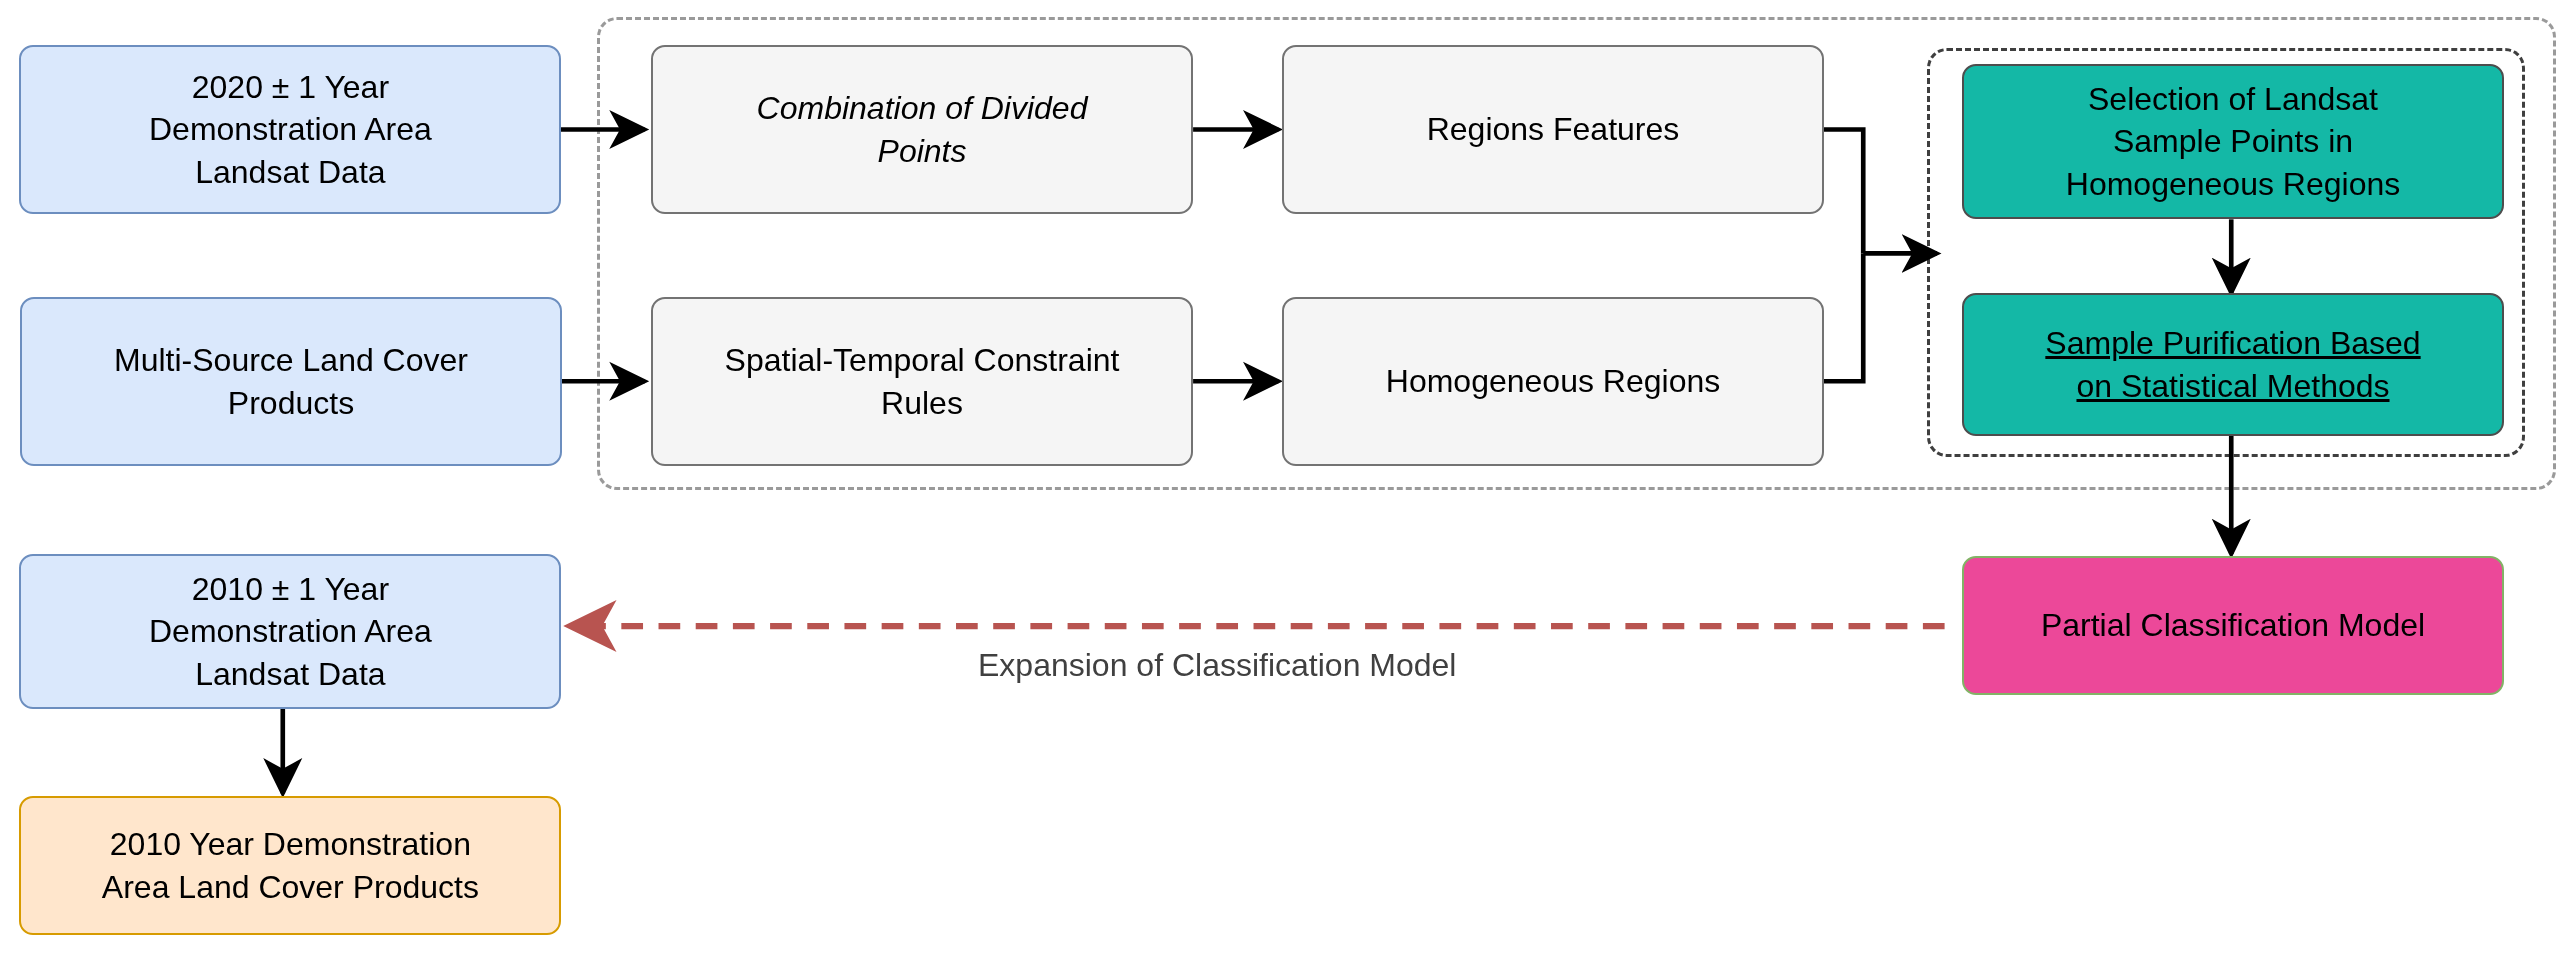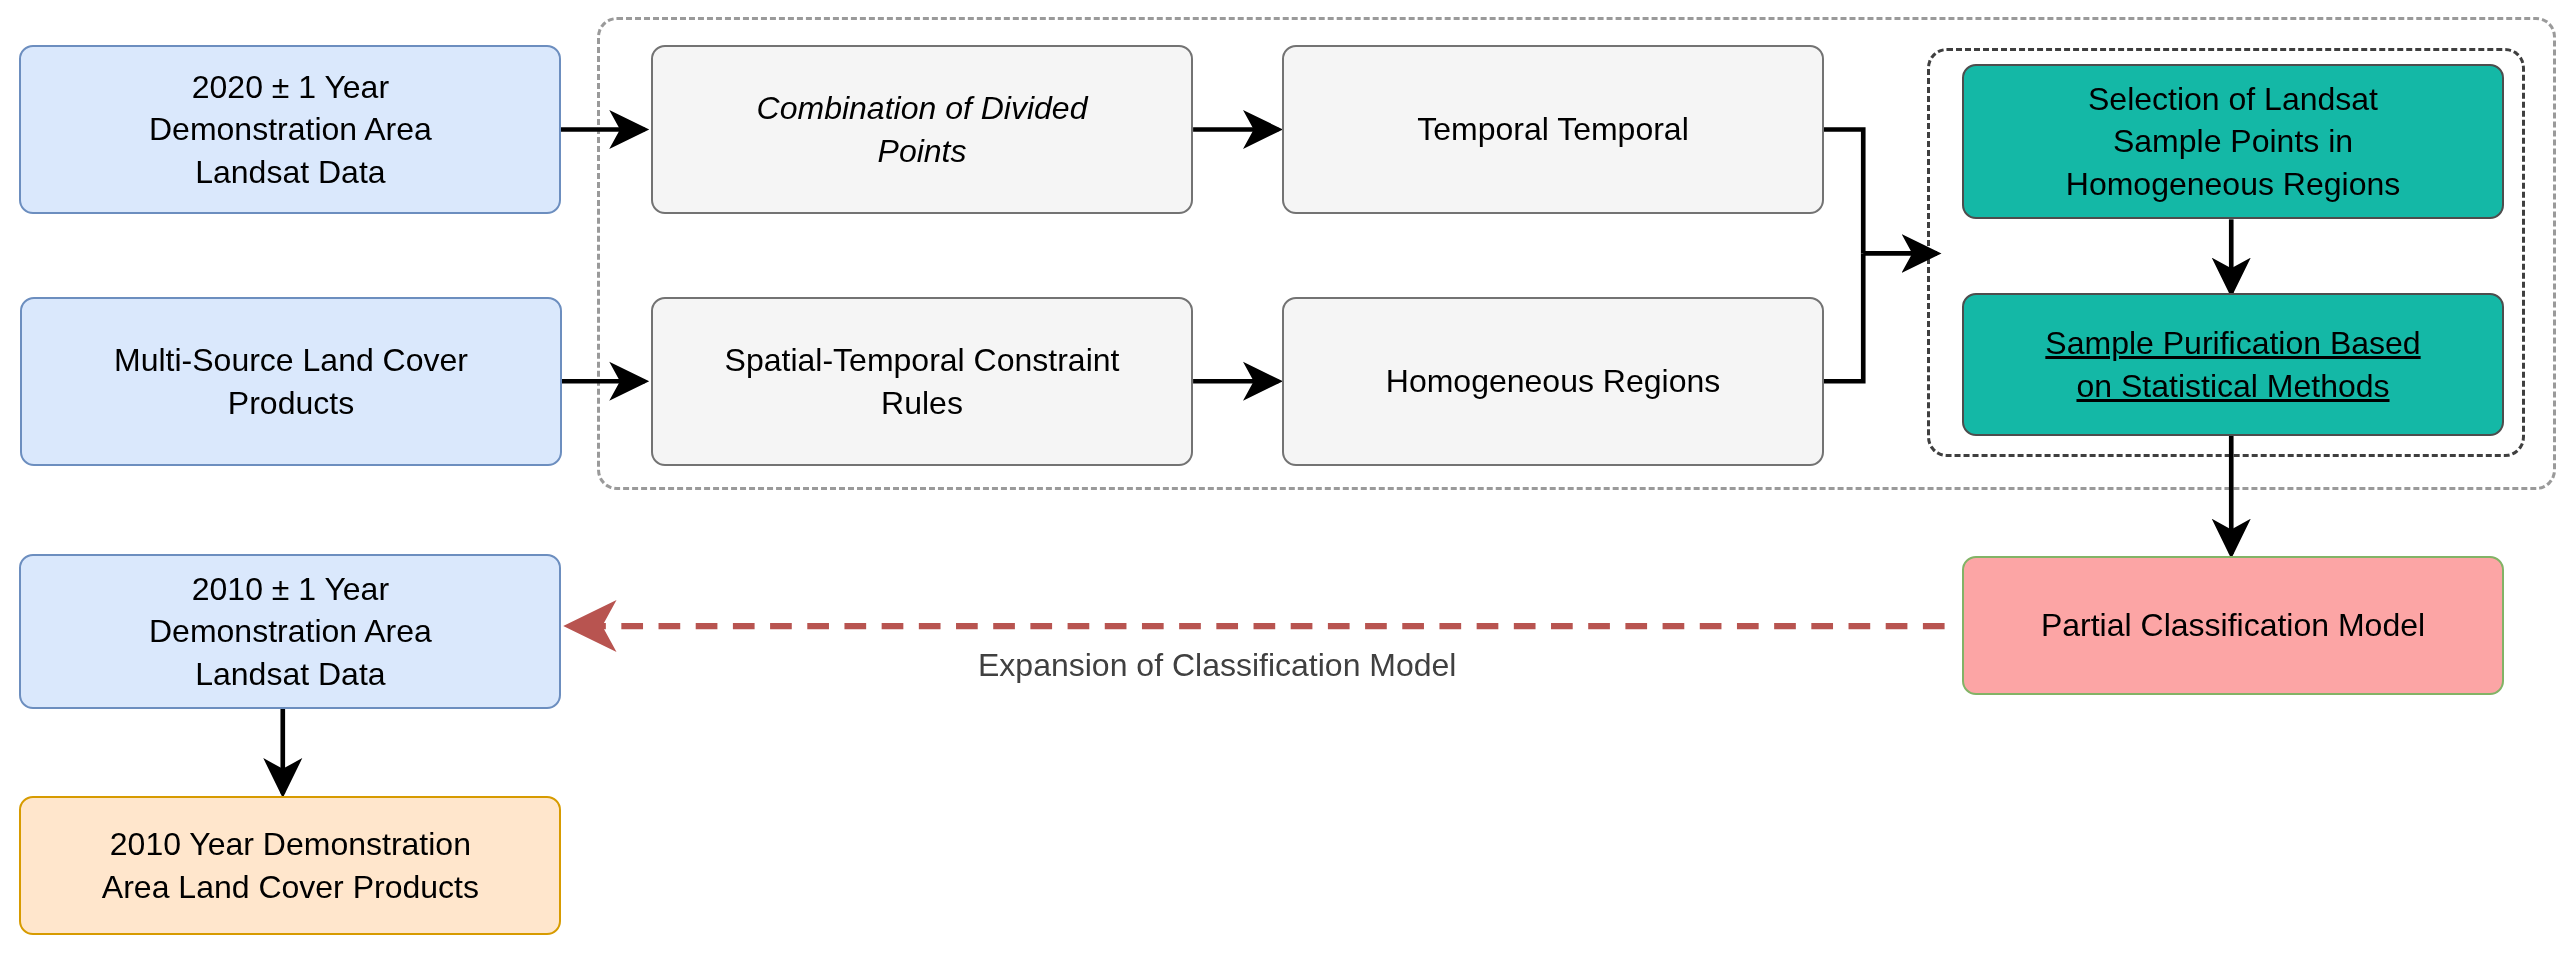--- a/index.html
+++ b/index.html
@@ -8,21 +8,21 @@
   #stage{position:absolute;left:0;top:0;width:2576px;height:850px;}
   svg#edges{position:absolute;left:0;top:0;width:2576px;height:981px;pointer-events:none;}
 
   .node{position:absolute;box-sizing:border-box;display:flex;align-items:center;
         justify-content:center;text-align:center;border-radius:14px;
         font-size:32px;line-height:1.32;color:#000;padding:4.6px 11px;}
 
   .n-blue  {background:#dae8fc;border:2.3px solid #6c8ebf;}
   .n-gray  {background:#f5f5f5;border:2.3px solid #737373;}
   .n-beige {background:#14b8a6;border:2.3px solid #4d4d4d;}
-  .n-green {background:#fca5a5;border:2.3px solid #82b366;}
+  .n-green {background:#ec4899;border:2.3px solid #82b366;}
   .n-orange{background:#ffe6cc;border:2.3px solid #d79b00;}
 
   .dashbox{position:absolute;box-sizing:border-box;border-radius:20px;background:transparent;}
   .dash-outer{border:3.1px dashed #9a9a9a;}
   .dash-inner{border:3.9px dashed #3f3f3f;}
 
   .edge-label{position:absolute;font-size:32px;color:#404040;white-space:nowrap;}
 </style>
 </head>
 <body>
@@ -67,21 +67,21 @@
 
     <line x1="2510" y1="808" x2="735" y2="808" stroke="#b85450" stroke-width="8" stroke-dasharray="28 20" marker-end="url(#ahr)"></line>
   </svg>
 
   <div class="node n-blue" style="left:19.4px;top:45px;width:542px;height:169px;">2020 ± 1 Year<br>Demonstration Area<br>Landsat Data</div>
 
   <div class="node n-blue" style="left:20px;top:297px;width:542px;height:169px;">Multi-Source Land Cover<br>Products</div>
 
   <div class="node n-gray" style="left:651px;top:45px;width:542px;height:169px;font-style:italic;">Combination of Divided<br>Points</div>
 
-  <div class="node n-gray" style="left:1282px;top:45px;width:542px;height:169px;">Temporal Temporal</div>
+  <div class="node n-gray" style="left:1282px;top:45px;width:542px;height:169px;">Regions Features</div>
 
   <div class="node n-gray" style="left:651px;top:297px;width:542px;height:169px;">Spatial-Temporal Constraint<br>Rules</div>
 
   <div class="node n-gray" style="left:1282px;top:297px;width:542px;height:169px;">Homogeneous Regions</div>
 
   <div class="node n-beige" style="left:1962px;top:64px;width:542px;height:155px;">Selection of Landsat<br>Sample Points in<br>Homogeneous Regions</div>
 
   <div class="node n-beige" style="left:1962px;top:293px;width:542px;height:143px;text-decoration:underline;">Sample Purification Based<br>on Statistical Methods</div>
 
   <div class="node n-green" style="left:1962px;top:556px;width:542px;height:139px;">Partial Classification Model</div>

